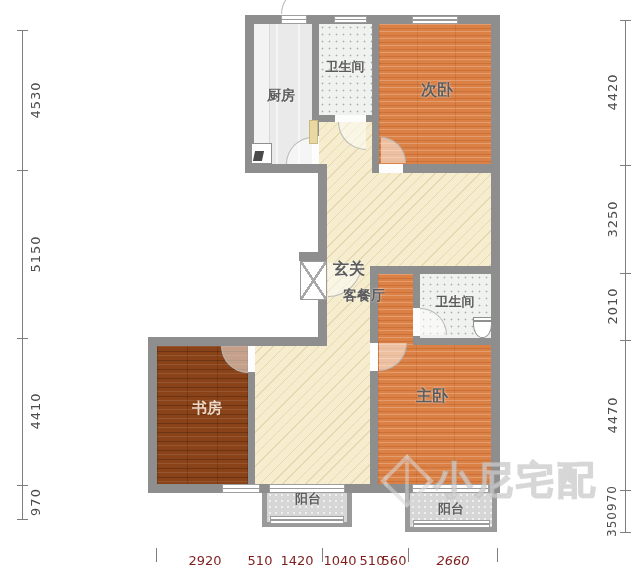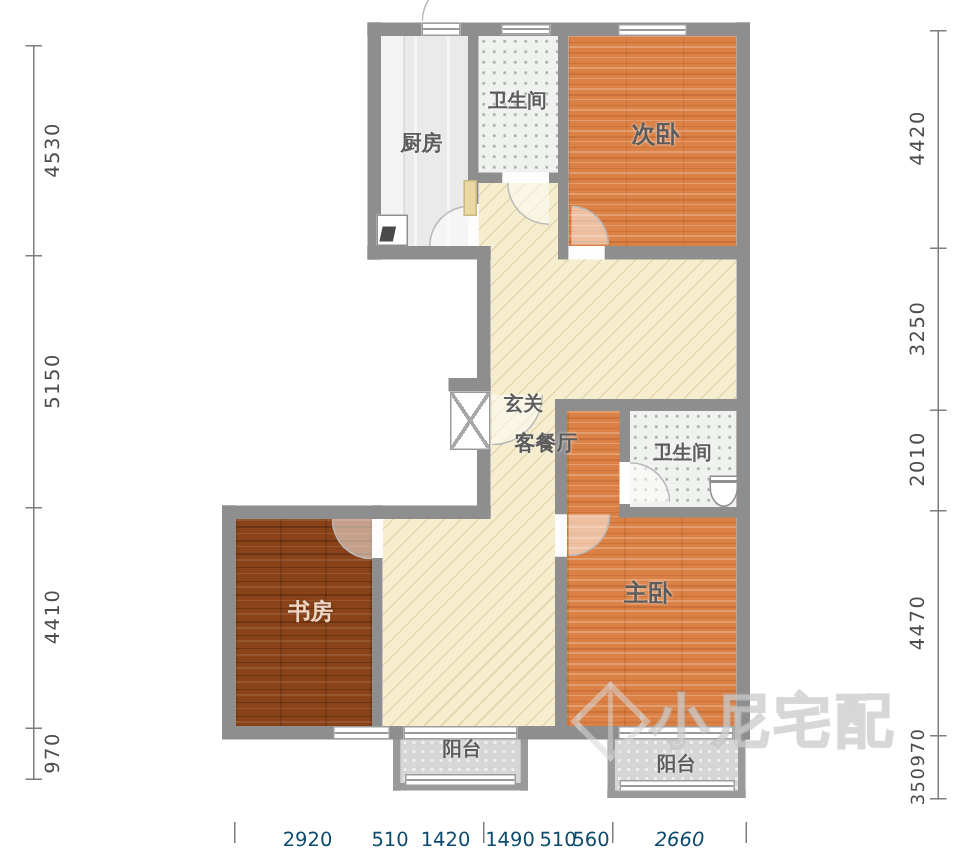--- a/index.html
+++ b/index.html
@@ -44,21 +44,21 @@
   
   .room-label{position:absolute;transform:translate(-50%,-50%);
     color:#5c5c5c;font-weight:700;white-space:nowrap;
     text-shadow:0 0 2px rgba(255,255,255,.85);}
   .room-label.on-dark{color:rgba(255,238,224,.88);text-shadow:0 0 2px rgba(60,25,5,.4);}
   
   .dimline{position:absolute;background:#7d7d7d;}
   .tick{position:absolute;background:#7d7d7d;}
   .vlabel{position:absolute;writing-mode:vertical-rl;transform:rotate(180deg);
     color:#4c4c4c;font-size:13px;letter-spacing:1px;white-space:nowrap;}
-  .hlabel{position:absolute;transform:translateX(-50%);color:#0c4a6e;font-size:13px;white-space:nowrap;}
+  .hlabel{position:absolute;transform:translateX(-50%);color:#7f1d1d;font-size:13px;white-space:nowrap;}
   
   .fixture{position:absolute;background:#ffffff;border:1px solid #8f8f8f;box-sizing:border-box;}
   
   .wm{position:absolute;display:flex;align-items:center;gap:8px;opacity:.85;pointer-events:none;}
   .wm-cube{width:30px;height:30px;border:4px solid rgba(215,215,215,.65);
     transform:rotate(45deg);background:
      linear-gradient(45deg, rgba(0,0,0,0) 46%, rgba(215,215,215,.6) 46% 54%, rgba(0,0,0,0) 54%);}
   .wm-text{font-size:38px;font-weight:700;letter-spacing:3px;
     color:rgba(255,255,255,.62);
     -webkit-text-stroke:1.5px rgba(178,178,178,.55);
@@ -146,21 +146,21 @@
 
   <div class="fixture" style="left:251px;top:143px;width:21px;height:21px;"></div>
   <div class="abs" style="left:254px;top:151px;width:9px;height:10px;background:#4a4a4a;transform:skewX(-12deg);"></div>
   <div class="abs" style="left:309px;top:120px;width:9px;height:24px;background:#e9d8a2;border:1px solid #c9b982;box-sizing:border-box;"></div>
   <div class="fixture" style="left:473px;top:317px;width:19px;height:21px;border-radius:0 0 55% 55%/0 0 70% 70%;"></div>
   <div class="abs" style="left:473px;top:320px;width:19px;height:2px;background:#8f8f8f;"></div>
 
   <div class="room-label" style="left:281px;top:96px;font-size:14px;">厨房</div>
   <div class="room-label" style="left:345px;top:67px;font-size:13px;">卫生间</div>
   <div class="room-label" style="left:437px;top:90px;font-size:16px;">次卧</div>
-  <div class="room-label" style="left:349px;top:269px;font-size:13px;">玄关</div>
+  <div class="room-label" style="left:349px;top:269px;font-size:16px;">玄关</div>
   <div class="room-label" style="left:364px;top:296px;font-size:14px;">客餐厅</div>
   <div class="room-label" style="left:455px;top:302px;font-size:13px;">卫生间</div>
   <div class="room-label on-dark" style="left:207px;top:408px;font-size:15px;">书房</div>
   <div class="room-label" style="left:432px;top:396px;font-size:16px;text-align:center;">主卧</div>
   <div class="room-label" style="left:308px;top:499px;font-size:13px;">阳台</div>
   <div class="room-label" style="left:451px;top:509px;font-size:13px;">阳台</div>
 
   <div class="wm" style="left:388px;top:455px;">
     <div class="wm-cube"></div>
     <div class="wm-text">小尼宅配</div>
@@ -190,18 +190,18 @@
   <div class="vlabel" style="left:605px;top:415px;transform:rotate(180deg) translateY(50%);">4470</div>
   <div class="vlabel" style="left:605px;top:511px;transform:rotate(180deg) translateY(50%);font-size:12px;">350970</div>
 
   <div class="tick" style="left:156px;top:548px;width:1px;height:14px;"></div>
   <div class="tick" style="left:322px;top:548px;width:1px;height:14px;"></div>
   <div class="tick" style="left:408px;top:548px;width:1px;height:14px;"></div>
   <div class="tick" style="left:497px;top:548px;width:1px;height:14px;"></div>
   <div class="hlabel" style="left:205px;top:553px;">2920</div>
   <div class="hlabel" style="left:260px;top:553px;">510</div>
   <div class="hlabel" style="left:297px;top:553px;">1420</div>
-  <div class="hlabel" style="left:340px;top:553px;">1490</div>
+  <div class="hlabel" style="left:340px;top:553px;">1040</div>
   <div class="hlabel" style="left:372px;top:553px;">510</div>
   <div class="hlabel" style="left:394px;top:553px;">560</div>
   <div class="hlabel" style="left:453px;top:553px;font-style:italic;">2660</div>
 
 </div>
 
 </body></html>

